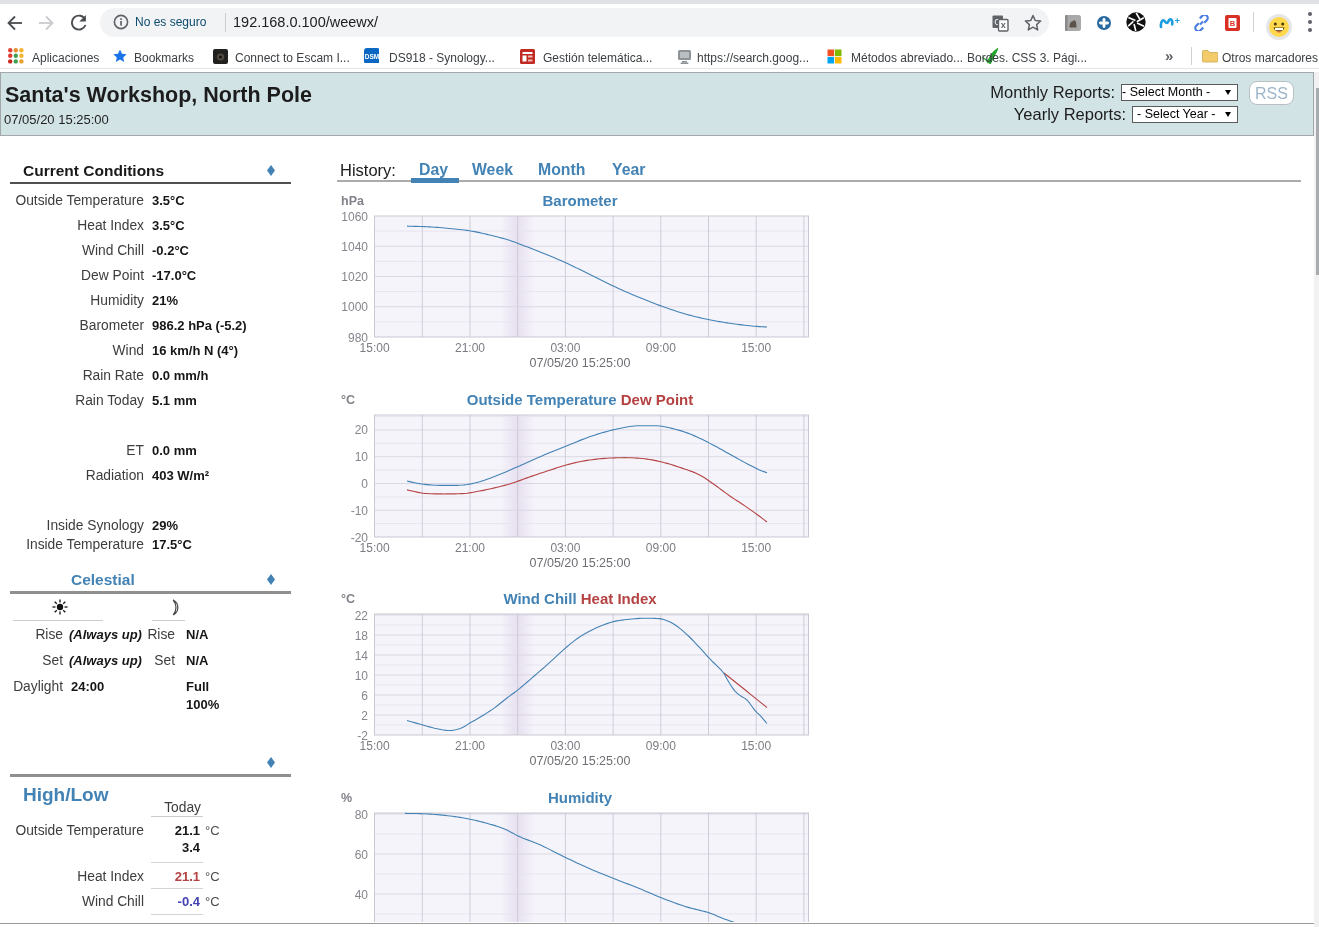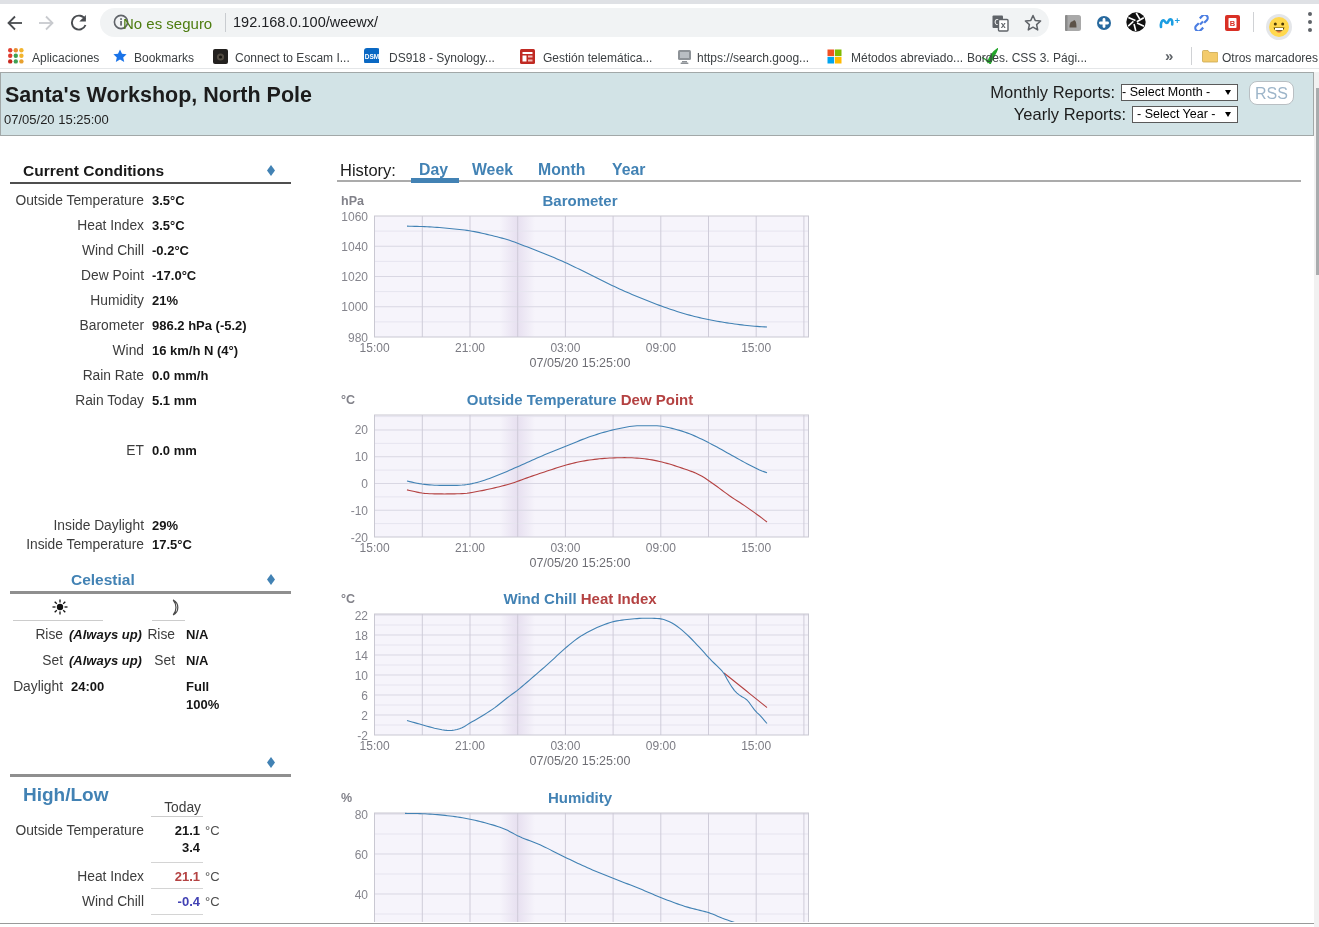--- a/index.html
+++ b/index.html
@@ -33,21 +33,21 @@
         <path d="M15.2 5.5 A 7 7 0 1 0 15.5 11"></path>
       </g>
       <polygon points="15.9,1 15.9,7.6 9.3,7.6" fill="#494c50"></polygon>
     </svg>
     <div class="abs" style="left:100px;top:8px;width:949px;height:29px;background:#f1f3f4;border-radius:14.5px;"></div>
     <svg class="abs" style="left:113px;top:14px;" width="16" height="16" viewBox="0 0 16 16">
       <circle cx="8" cy="8" r="6.6" fill="none" stroke="#5f6368" stroke-width="1.6"></circle>
       <rect x="7.2" y="7" width="1.7" height="4.6" fill="#5f6368"></rect>
       <rect x="7.2" y="4.2" width="1.7" height="1.7" fill="#5f6368"></rect>
     </svg>
-    <div class="abs" style="left:123px;top:14.5px;font-size:15px;color:#4d7c0f;">No es seguro</div>
+    <div class="abs" style="left:135px;top:14.5px;font-size:12px;color:#0c4a6e;">No es seguro</div>
     <div class="abs" style="left:225px;top:13px;width:1px;height:19px;background:#c9ccd0;"></div>
     <div class="abs" style="left:233px;top:14px;font-size:14.5px;color:#202124;">192.168.0.100/weewx/</div>
     <svg class="abs" style="left:992px;top:15px;" width="17" height="17" viewBox="0 0 17 17">
       <rect x="0.5" y="0.5" width="10.5" height="12.5" rx="1" fill="#5f6368"></rect>
       <text x="5.7" y="9.8" font-size="9" fill="#fff" text-anchor="middle" font-family="Liberation Sans">G</text>
       <rect x="6.5" y="4.5" width="9.5" height="11.5" rx="1" fill="#fff" stroke="#5f6368" stroke-width="1.4"></rect>
       <text x="11.3" y="13.4" font-size="9" font-weight="bold" fill="#5f6368" text-anchor="middle" font-family="Liberation Sans">x</text>
     </svg>
     <svg class="abs" style="left:1024px;top:14px;" width="18" height="18" viewBox="0 0 18 18">
       <path d="M9 1.5 L11.2 6.4 16.6 7 12.6 10.6 13.7 15.9 9 13.2 4.3 15.9 5.4 10.6 1.4 7 6.8 6.4 Z" fill="none" stroke="#5f6368" stroke-width="1.5" stroke-linejoin="round"></path>
@@ -210,26 +210,30 @@
       <span class="v val">0.0 mm/h</span>
     </div>
     <div class="row" style="top:387px;">
       <span class="l lbl">Rain Today</span>
       <span class="v val">5.1 mm</span>
     </div>
     <div class="row" style="top:437px;">
       <span class="l lbl">ET</span>
       <span class="v val">0.0 mm</span>
     </div>
+    <div class="row" style="top:462px;">
+      <span class="l lbl">Radiation</span>
+      <span class="v val">403 W/m²</span>
+    </div>
     <div class="row" style="top:487px;margin-top:44px;">
       <span class="l lbl">Inside Temperature</span>
       <span class="v val">17.5°C</span>
     </div>
     <div class="row" style="top:512px;">
-      <span class="l lbl">Inside Daylight</span>
+      <span class="l lbl">Inside Synology</span>
       <span class="v val">29%</span>
     </div>
     <div class="abs" style="left:23px;top:571px;font-size:15.5px;font-weight:bold;color:#4282b4;margin-left:48px;">Celestial</div>
     <svg class="abs" style="left:267px;top:574px;" width="8" height="11" viewBox="0 0 8 11">
       <polygon points="4,0 8,5.5 4,11 0,5.5" fill="#4282b4"></polygon>
     </svg>
     <div class="abs" style="left:10px;top:591px;width:281px;height:2.5px;background:#8f8f8f;"></div>
     <svg class="abs" style="left:52px;top:599px;" width="16" height="16" viewBox="0 0 16 16">
       <circle cx="8" cy="8" r="3.2" fill="#111"></circle>
       <g stroke="#111" stroke-width="1.3">

